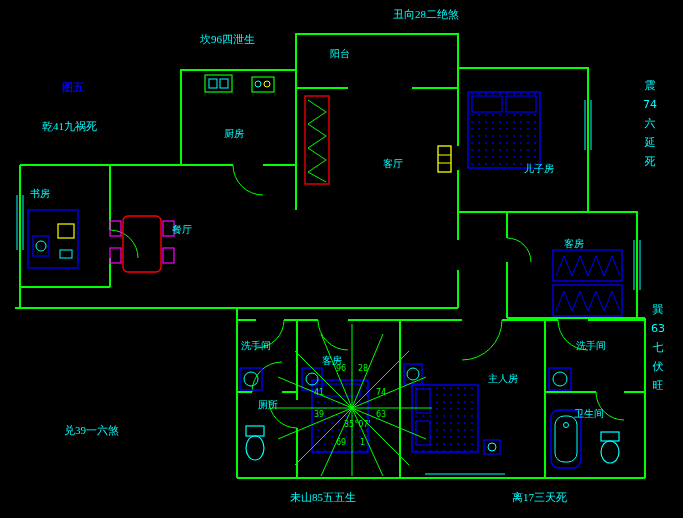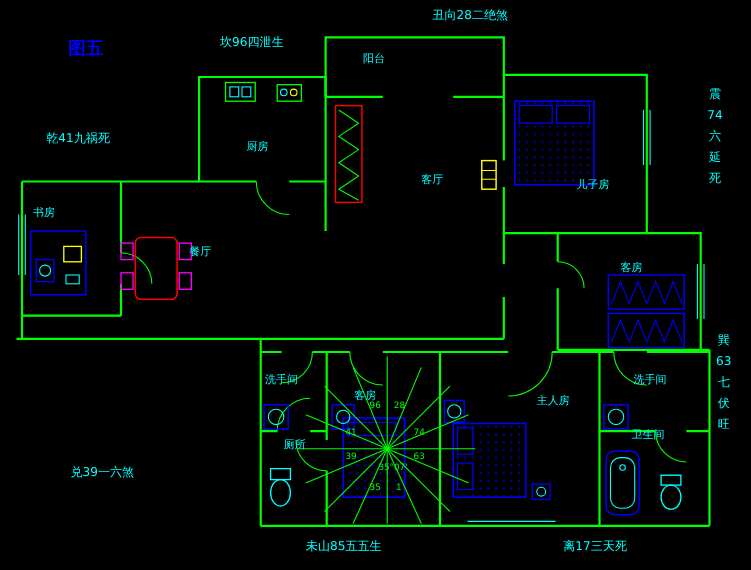--- a/index.html
+++ b/index.html
@@ -1,21 +1,21 @@
 <!DOCTYPE html>
 <html><head>
 <meta charset="utf-8">
 <style>
   html,body{margin:0;padding:0;background:#000;}
   .canvas{position:relative;width:683px;height:518px;background:#000;overflow:hidden;
           font-family:"DejaVu Sans",sans-serif;}
   .canvas svg{position:absolute;left:0;top:0;}
   .lbl{position:absolute;color:#00ffff;font-size:10px;line-height:12px;white-space:nowrap;}
-  .lbl.ann{font-size:11px;}
-  .lbl.blue{color:#0000ff;font-size:16px;font-weight:bold;}
+  .lbl.ann{font-size:11px;font-family:Liberation Serif, serif;}
+  .lbl.blue{color:#0000ff;font-size:11px;font-weight:bold;margin-top:44px;}
   .vlbl{position:absolute;color:#00ffff;font-size:11px;line-height:19px;white-space:pre-line;
         text-align:center;width:24px;}
   .cnum{position:absolute;color:#00ff00;font-size:8px;line-height:9px;white-space:nowrap;}
 </style>
 </head>
 <body>
 
 <div class="canvas">
 
   <svg width="683" height="518" viewBox="0 0 683 518">
@@ -187,40 +187,40 @@
 74
 六
 延
 死</div>
   <div class="vlbl" style="left:646px;top:300px">巽
 63
 七
 伏
 旺</div>
   <div class="lbl ann" style="left:64px;top:424px">兑39一六煞</div>
-  <div class="lbl ann" style="left:278px;top:491px">未山85五五生</div>
+  <div class="lbl ann" style="left:290px;top:491px">未山85五五生</div>
   <div class="lbl ann" style="left:512px;top:491px">离17三天死</div>
 
   <div class="lbl" style="left:330px;top:48px">阳台</div>
   <div class="lbl" style="left:224px;top:128px">厨房</div>
   <div class="lbl" style="left:383px;top:158px">客厅</div>
   <div class="lbl" style="left:524px;top:163px">儿子房</div>
   <div class="lbl" style="left:30px;top:188px">书房</div>
   <div class="lbl" style="left:172px;top:224px">餐厅</div>
   <div class="lbl" style="left:564px;top:238px">客房</div>
   <div class="lbl" style="left:241px;top:340px">洗手间</div>
   <div class="lbl" style="left:322px;top:355px">客房</div>
-  <div class="lbl" style="left:488px;top:359px">主人房</div>
+  <div class="lbl" style="left:488px;top:373px">主人房</div>
   <div class="lbl" style="left:576px;top:340px">洗手间</div>
   <div class="lbl" style="left:258px;top:399px">厕所</div>
-  <div class="lbl" style="left:574px;top:390px">卫生间</div>
+  <div class="lbl" style="left:574px;top:408px">卫生间</div>
 
   <div class="cnum" style="left:336px;top:364px">96</div>
   <div class="cnum" style="left:358px;top:364px">28</div>
   <div class="cnum" style="left:376px;top:388px">74</div>
   <div class="cnum" style="left:376px;top:410px">63</div>
   <div class="cnum" style="left:360px;top:438px">1</div>
-  <div class="cnum" style="left:336px;top:438px">35</div>
+  <div class="cnum" style="left:336px;top:438px">69</div>
   <div class="cnum" style="left:314px;top:410px">39</div>
   <div class="cnum" style="left:314px;top:388px">41</div>
   <div class="cnum" style="left:344px;top:420px">35°07'</div>
 
 </div>
 
 </body></html>

